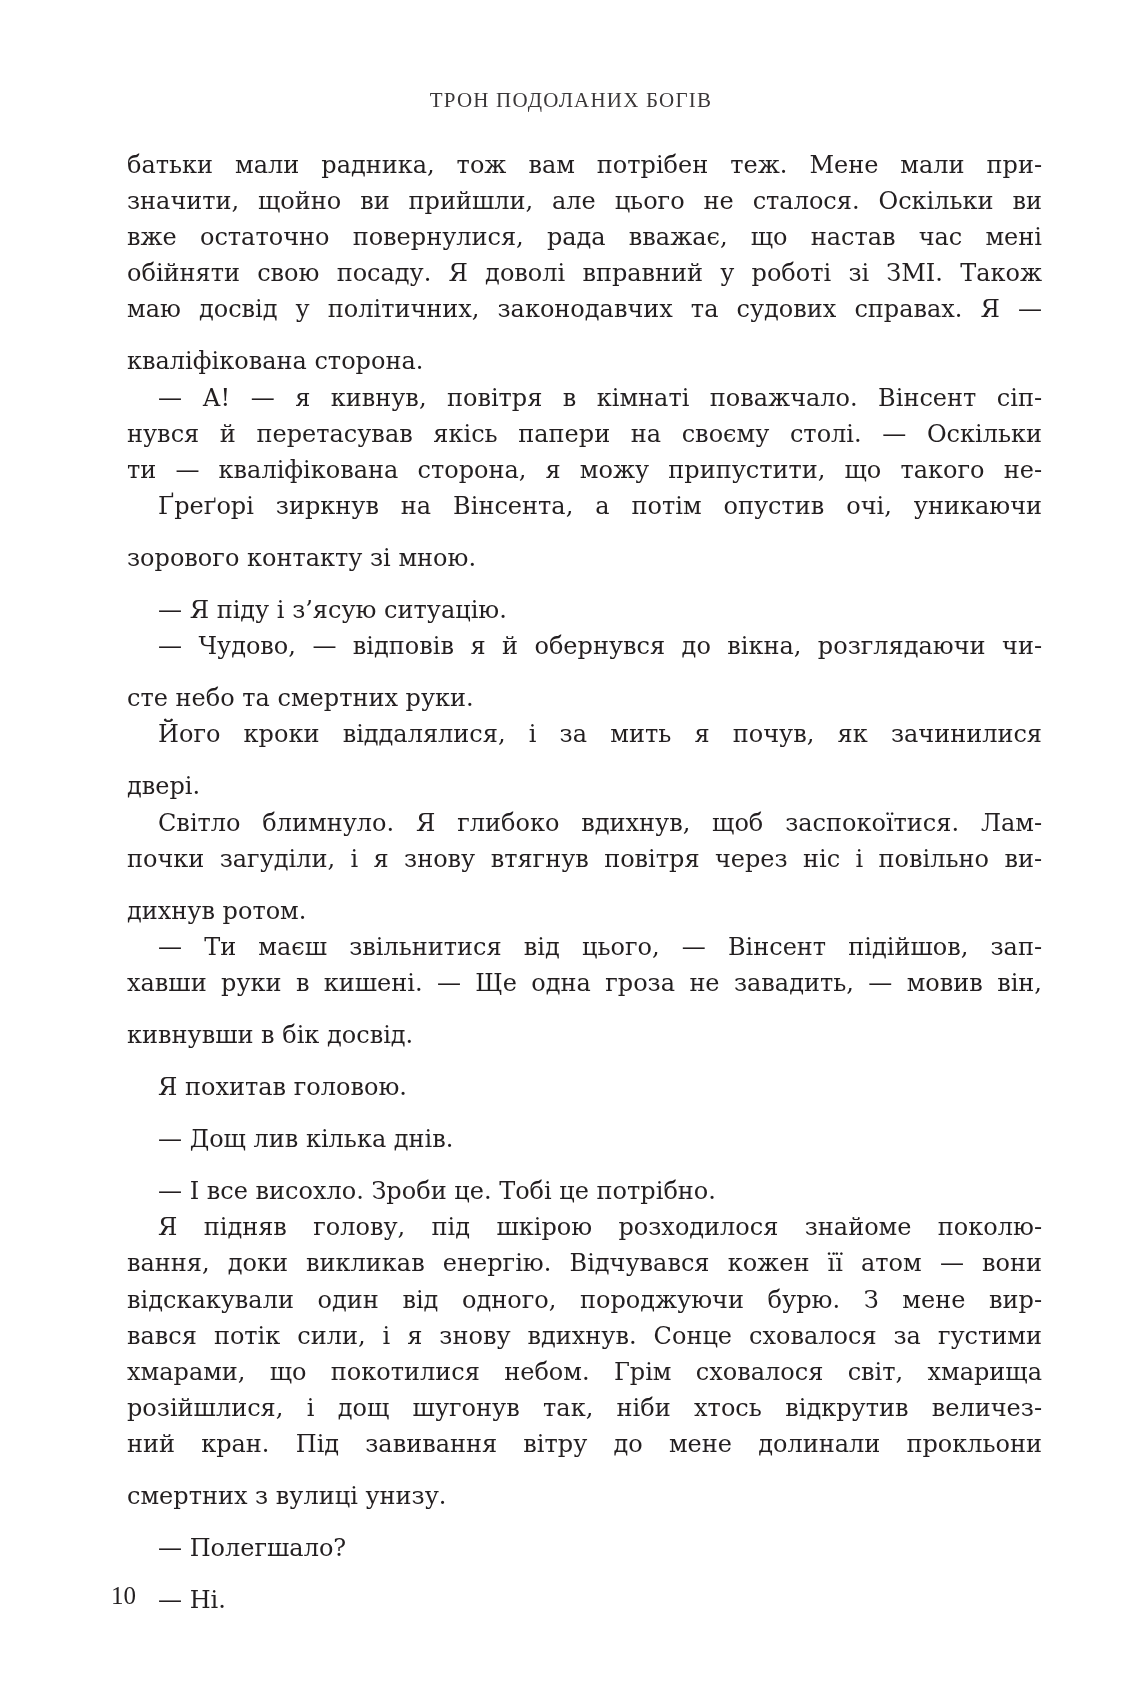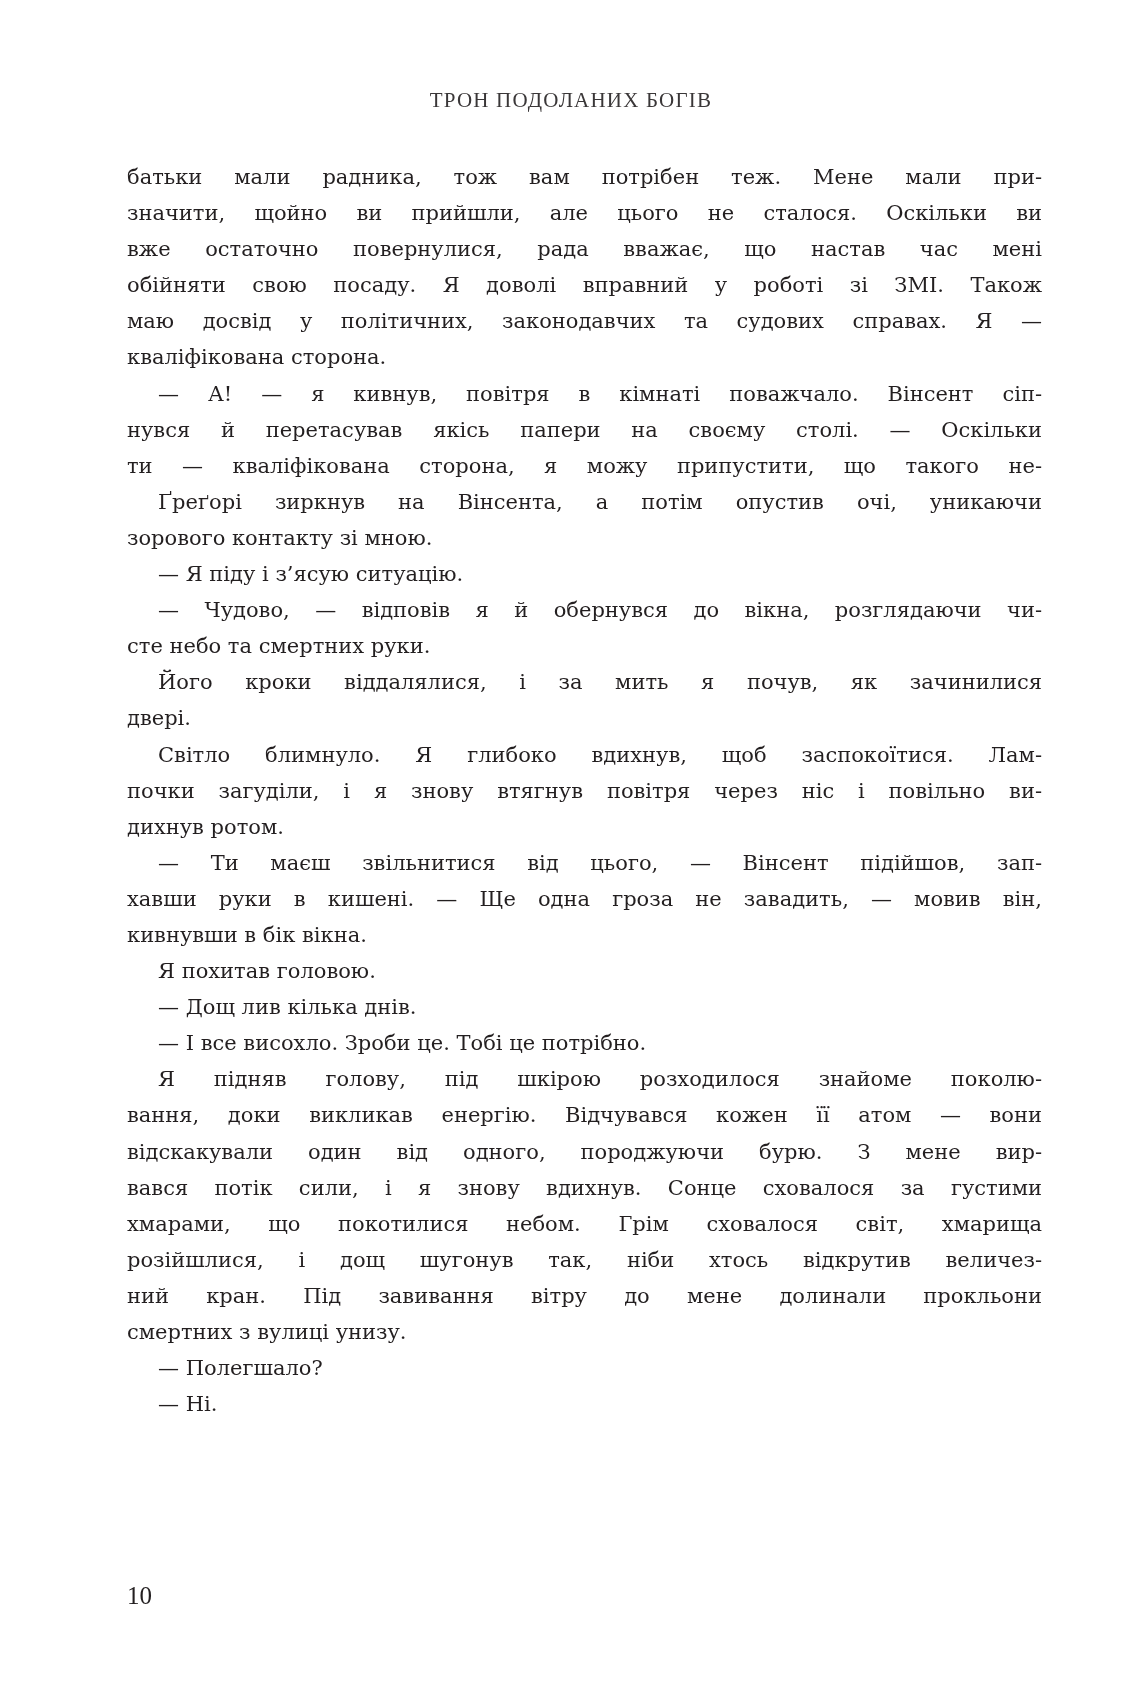--- a/index.html
+++ b/index.html
@@ -27,44 +27,45 @@
       width: 1142px;
       text-align: center;
       font-family: "Liberation Serif", "DejaVu Serif", serif;
       font-size: 21px;
       letter-spacing: 1.2px;
       color: #3a3738;
     }
     .body-text {
       position: absolute;
       left: 127px;
-      top: 159px;
+      top: 147px;
       width: 915px;
       font-family: "DejaVu Serif", serif;
-      font-size: 21px;
+      font-size: 24px;
       line-height: 36.1px;
       color: #231f20;
     }
     .line {
       display: block;
       white-space: nowrap;
       text-align: justify;
       text-align-last: justify;
       height: 36.1px;
       overflow: visible;
     }
     .line.last {
       text-align-last: left;
+      margin-top: 16px;
     }
     .line.indent {
       padding-left: 31px;
     }
     .folio {
       position: absolute;
-      left: 127px;
+      left: 111px;
       top: 1582px;
       font-family: "Liberation Serif", "DejaVu Serif", serif;
       font-size: 25px;
       color: #231f20;
     }
   </style>
 </head>
 <body>
 
 <div class="page">
@@ -85,21 +86,21 @@
       <span class="line indent last">— Я піду і з’ясую ситуацію.</span>
       <span class="line indent">— Чудово, — відповів я й обернувся до вікна, розглядаючи чи-</span>
       <span class="line last">сте небо та смертних руки.</span>
       <span class="line indent">Його кроки віддалялися, і за мить я почув, як зачинилися</span>
       <span class="line last">двері.</span>
       <span class="line indent">Світло блимнуло. Я глибоко вдихнув, щоб заспокоїтися. Лам-</span>
       <span class="line">почки загуділи, і я знову втягнув повітря через ніс і повільно ви-</span>
       <span class="line last">дихнув ротом.</span>
       <span class="line indent">— Ти маєш звільнитися від цього, — Вінсент підійшов, зап-</span>
       <span class="line">хавши руки в кишені. — Ще одна гроза не завадить, — мовив він,</span>
-      <span class="line last">кивнувши в бік вікна.</span>
+      <span class="line last">кивнувши в бік досвід.</span>
       <span class="line indent last">Я похитав головою.</span>
       <span class="line indent last">— Дощ лив кілька днів.</span>
       <span class="line indent last">— І все висохло. Зроби це. Тобі це потрібно.</span>
       <span class="line indent">Я підняв голову, під шкірою розходилося знайоме поколю-</span>
       <span class="line">вання, доки викликав енергію. Відчувався кожен її атом — вони</span>
       <span class="line">відскакували один від одного, породжуючи бурю. З мене вир-</span>
       <span class="line">вався потік сили, і я знову вдихнув. Сонце сховалося за густими</span>
       <span class="line">хмарами, що покотилися небом. Грім сховалося світ, хмарища</span>
       <span class="line">розійшлися, і дощ шугонув так, ніби хтось відкрутив величез-</span>
       <span class="line">ний кран. Під завивання вітру до мене долинали прокльони</span>

